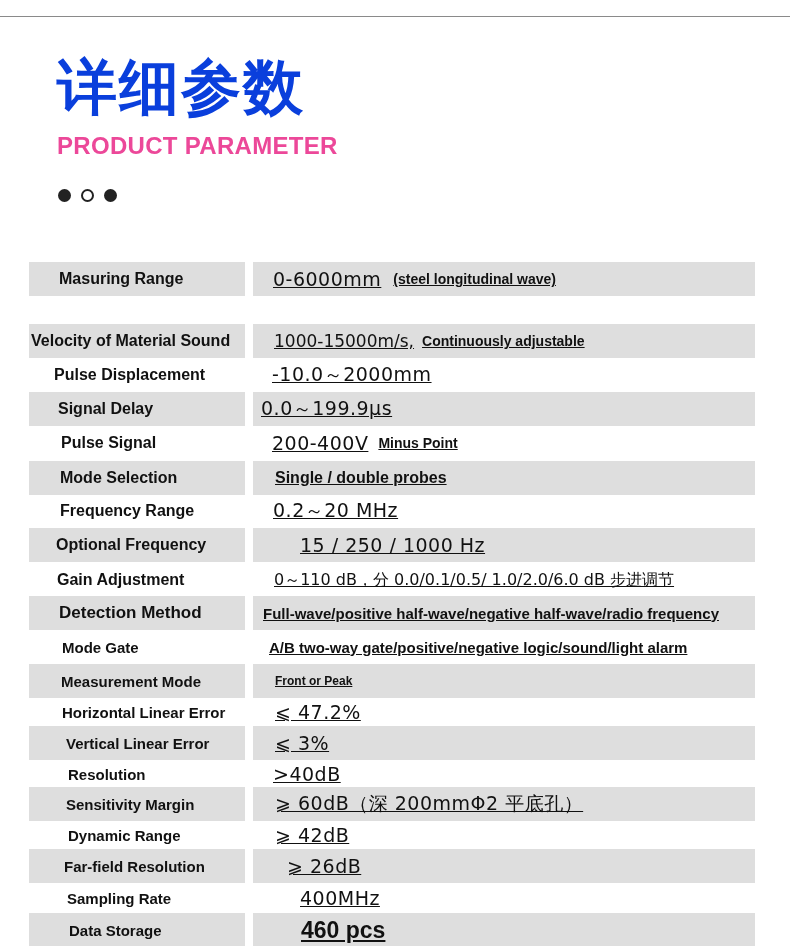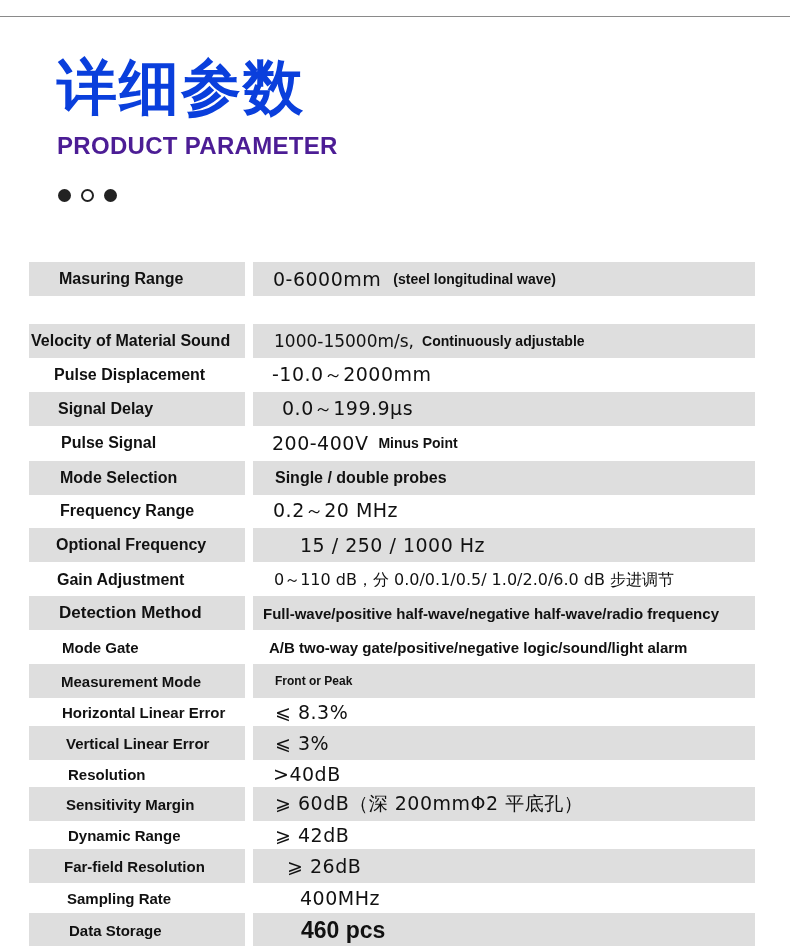--- a/index.html
+++ b/index.html
@@ -2,28 +2,28 @@
 <html><head>
 <meta charset="utf-8">
 <style>
   html, body { margin:0; padding:0; background:#ffffff; }
   body { width:790px; height:946px; position:relative; overflow:hidden;
          font-family:"DejaVu Sans", "Liberation Sans", sans-serif; color:#111; }
   .topline { position:absolute; left:0; top:16px; width:790px; height:1px; background:#8a8a8a; }
   .title-cn { position:absolute; left:57px; top:52px; font-size:60px; font-weight:bold;
               color:#0a3fdc; letter-spacing:2px; line-height:70px; }
   .title-en { position:absolute; left:57px; top:130px; font-size:24px; font-weight:bold;
-              color:#4c1d95; line-height:32px; font-family:"Liberation Sans", sans-serif; letter-spacing:0.3px; }
+              color:#ec4899; line-height:32px; font-family:"Liberation Sans", sans-serif; letter-spacing:0.3px; }
   .dots { position:absolute; left:58px; top:189px; display:flex; gap:10px; }
   .dot { width:13px; height:13px; border-radius:50%; background:#222; box-sizing:border-box; }
   .dot.hollow { background:#fff; border:2px solid #222; }
   .row { position:absolute; left:0; width:790px; height:31px; }
   .cell-l, .cell-r { position:absolute; top:0; height:34px; display:flex; align-items:center; box-sizing:border-box; }
   .cell-l { left:29px; width:216px; }
-  .cell-r { left:253px; width:502px; }
+  .cell-r { left:253px; width:502px;text-decoration:underline; }
   .row.grey .cell-l, .row.grey .cell-r { background:#dedede; }
   .lbl { font-family:"Liberation Sans", sans-serif; font-weight:bold; font-size:16px; color:#111; white-space:nowrap; }
   .val { font-family:"DejaVu Sans", sans-serif; font-size:19px; color:#111; white-space:nowrap; letter-spacing:0.5px; }
   .val.bold { font-family:"Liberation Sans", sans-serif; font-weight:bold; font-size:16px; letter-spacing:0; }
   .val.sm { font-size:16px; letter-spacing:0; }
   .note { font-family:"Liberation Sans", sans-serif; font-weight:bold; font-size:14px; margin-left:12px; letter-spacing:0; }
 </style>
 </head>
 <body>
 
@@ -64,21 +64,21 @@
       </div>
     <div class="cell-r" style="padding-left:19px">
         <span class="val">-10.0～2000mm</span>
       </div>
   </div>
 
   <div class="row grey" style="top:392px">
     <div class="cell-l" style="padding-left:29px">
         <span class="lbl">Signal Delay</span>
       </div>
-    <div class="cell-r" style="padding-left:29px">
+    <div class="cell-r" style="padding-left:8px">
         <span class="val">0.0～199.9µs</span>
       </div>
   </div>
 
   <div class="row" style="top:426px">
     <div class="cell-l" style="padding-left:32px">
         <span class="lbl">Pulse Signal</span>
       </div>
     <div class="cell-r" style="padding-left:19px">
         <span class="val">200-400V</span>
@@ -147,21 +147,21 @@
     <div class="cell-r" style="padding-left:22px">
         <span class="val bold" style="font-size:12px">Front or Peak</span>
       </div>
   </div>
 
   <div class="row" style="top:695px">
     <div class="cell-l" style="padding-left:33px">
         <span class="lbl" style="font-size:15px">Horizontal Linear Error</span>
       </div>
     <div class="cell-r" style="padding-left:22px">
-        <span class="val">⩽ 8.3%</span>
+        <span class="val">⩽ 47.2%</span>
       </div>
   </div>
 
   <div class="row grey" style="top:726px">
     <div class="cell-l" style="padding-left:37px">
         <span class="lbl" style="font-size:15px">Vertical Linear Error</span>
       </div>
     <div class="cell-r" style="padding-left:22px">
         <span class="val">⩽ 3%</span>
       </div>

